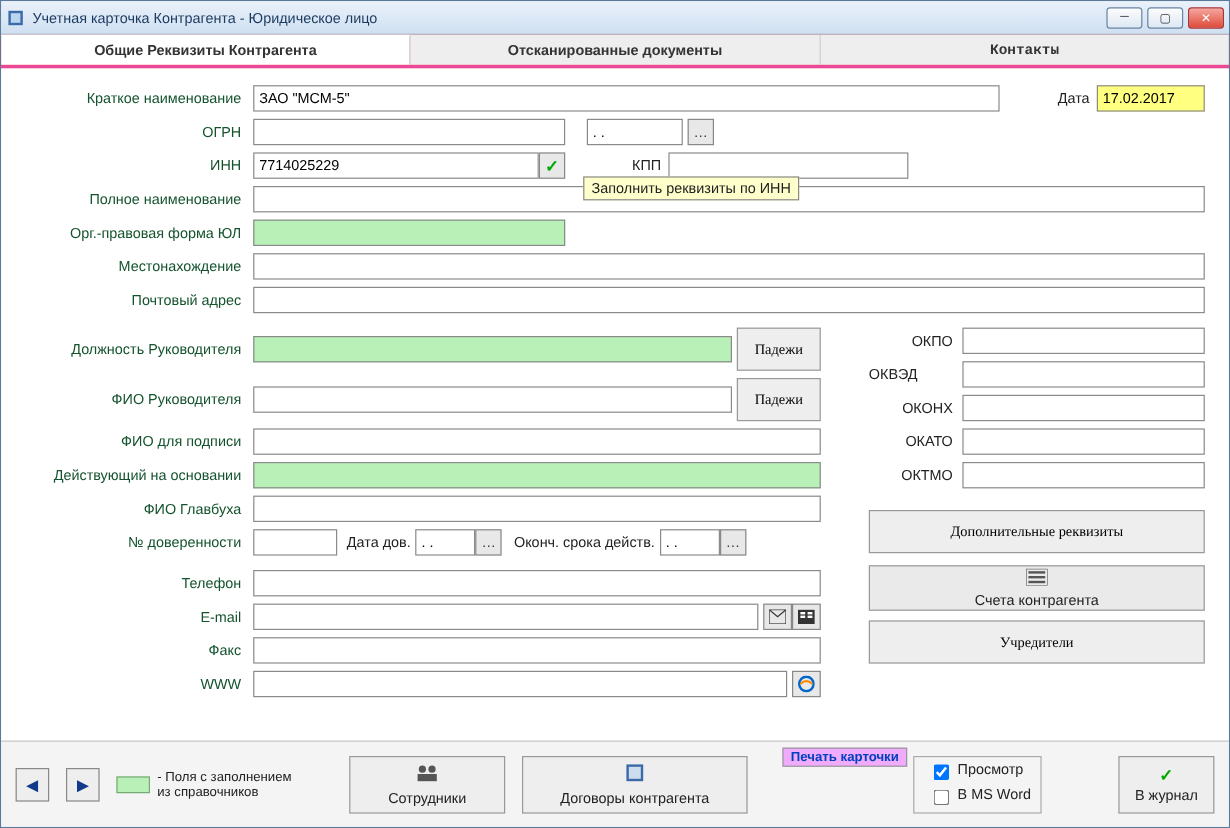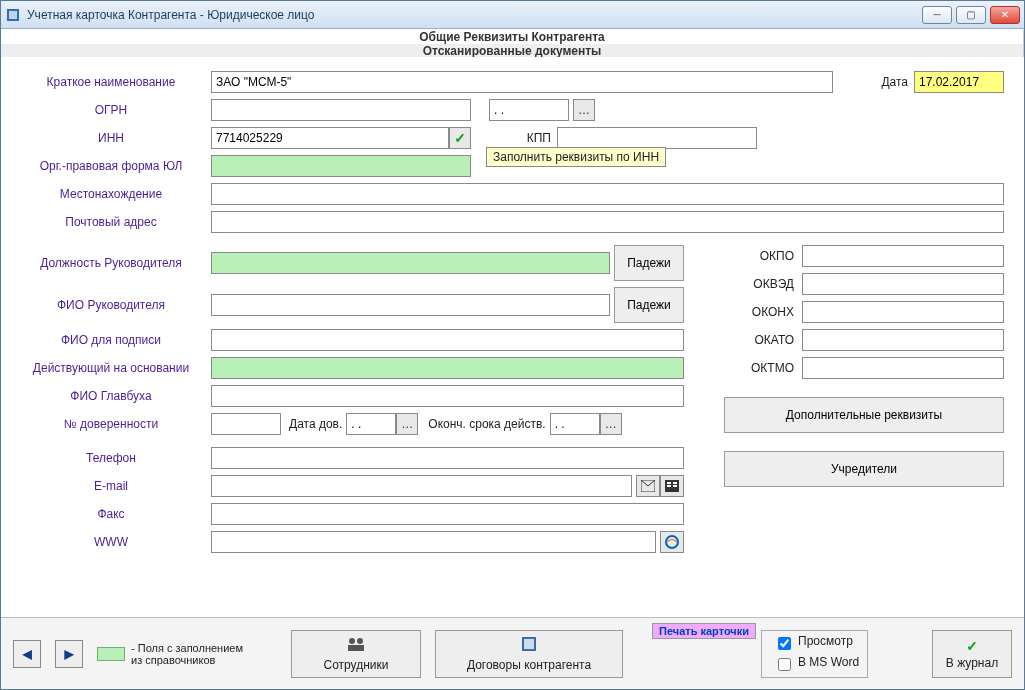--- a/index.html
+++ b/index.html
@@ -44,21 +44,20 @@
     background:linear-gradient(#fdfdfd,#dde7f2);
     display:flex;align-items:center;justify-content:center;
     font-size:10px;color:#334;
   }
   .winbtn.close { background:linear-gradient(#f5a7a0,#e04b3a); color:#fff; border-color:#a33; }
   .tabs {
     display:flex;
     height:28px;
     background:#ef4444;
     border-bottom:3px solid #ec4899;
-    flex-direction:column;
   }
   .tab {
     flex:1;
     display:flex;
     align-items:center;
     justify-content:center;
     border-right:1px solid #ccc;
     font-weight:bold;
     color:#333;
     background:#eee;
@@ -68,23 +67,23 @@
   .content {
     flex:1;
     background:#fff;
     padding:14px 20px 10px 20px;
     position:relative;
     overflow:hidden;
   }
   .row { display:flex; align-items:center; margin-bottom:6px; }
   .lbl {
     width:190px;
-    text-align:center;
+    text-align:right;
     padding-right:10px;
-    color:#4c1d95;
+    color:#14532d;
   }
   .inp, .sel {
     height:22px;
     border:1px solid #8a8a8a;
     background:#fff;
     padding:2px 4px;
     font-size:12px;
   }
   .inp.green { background:#b8f0b8; }
   .inp.yellow { background:#ffff80; }
@@ -100,20 +99,21 @@
   }
   .btn {
     border:1px solid #999;
     background:#eee;
     padding:17px 10px;
     height:24px;
     font-size:12px;
     display:inline-flex;
     align-items:center;
     justify-content:center;
+    font-family:Liberation Serif, serif;
   }
   .bigbtn {
     border:1px solid #999;
     background:#eaeaea;
     width:168px;
     height:38px;
     display:flex;align-items:center;justify-content:center;
     font-size:12px;
   }
   .footer {
@@ -223,20 +223,24 @@
       <input class="inp" style="width: 238px;" value="7714025229">
       <div class="smallbtn">
           <span class="check-icon">✓</span>
         </div>
       <div style="width:40px"></div>
       <div style="width:40px;text-align:right;margin-right:6px;">КПП</div>
       <input class="inp" style="width: 200px;" value="">
       <div class="tooltip" style="left:465px;top:20px;">Заполнить реквизиты по ИНН</div>
     </div>
 
+    <div class="row">
+      <div class="lbl">Полное наименование</div>
+      <input class="inp" style="flex: 1 1 0%;" value="">
+    </div>
 
     <div class="row">
       <div class="lbl">Орг.-правовая форма ЮЛ</div>
       <input class="inp green" style="width: 260px;" value="">
     </div>
 
     <div class="row">
       <div class="lbl">Местонахождение</div>
       <input class="inp" style="flex: 1 1 0%;" value="">
     </div>
@@ -332,39 +336,52 @@
           </div>
         </div>
       </div>
 
       <div style="width:280px; display:flex; flex-direction:column;">
         <div class="row">
             <div style="width:70px;text-align:right;margin-right:8px;">ОКПО</div>
             <input class="inp" style="flex: 1 1 0%;" value="">
           </div>
         <div class="row">
-            <div style="width:70px;text-align:right;margin-right:8px;">ОКВЭД</div>
+            <div style="width:70px;text-align:left;margin-right:8px;">ОКВЭД</div>
             <input class="inp" style="flex: 1 1 0%;" value="">
           </div>
         <div class="row">
             <div style="width:70px;text-align:right;margin-right:8px;">ОКОНХ</div>
             <input class="inp" style="flex: 1 1 0%;" value="">
           </div>
         <div class="row">
             <div style="width:70px;text-align:right;margin-right:8px;">ОКАТО</div>
             <input class="inp" style="flex: 1 1 0%;" value="">
           </div>
         <div class="row">
             <div style="width:70px;text-align:right;margin-right:8px;">ОКТМО</div>
             <input class="inp" style="flex: 1 1 0%;" value="">
           </div>
 
         <div style="height:12px"></div>
         <button class="btn" style="width:100%;height:28px">Дополнительные реквизиты</button>
         <div style="height:10px"></div>
+        <div class="bigbtn" style="width:100%">
+          <div style="display:flex;flex-direction:column;align-items:center;gap:2px;">
+            <span>
+              <svg width="18" height="14">
+                  <rect x="0" y="0" width="18" height="14" fill="none" stroke="#555"></rect>
+                  <rect x="2" y="2" width="14" height="2" fill="#555"></rect>
+                  <rect x="2" y="6" width="14" height="2" fill="#555"></rect>
+                  <rect x="2" y="10" width="14" height="2" fill="#555"></rect>
+                </svg>
+            </span>
+            <span>Счета контрагента</span>
+          </div>
+        </div>
         <div style="height:8px"></div>
         <button class="btn" style="width:100%;height:26px">Учредители</button>
       </div>
     </div>
   </div>
 
   <div class="footer">
     <div class="navbtn">◀</div>
     <div class="navbtn">▶</div>
 

